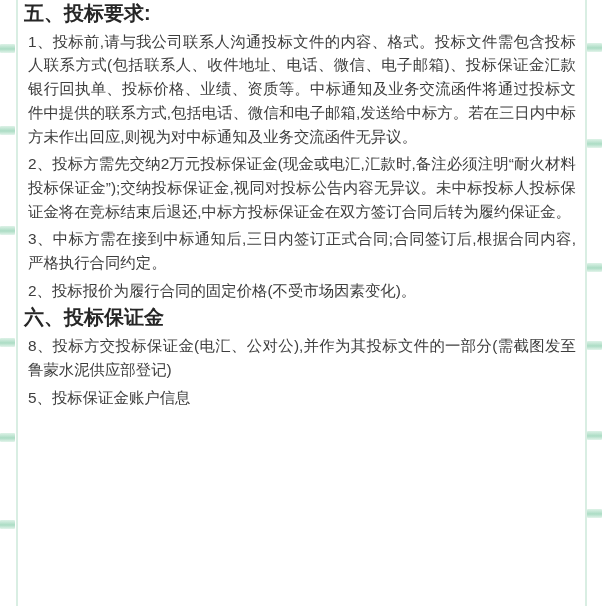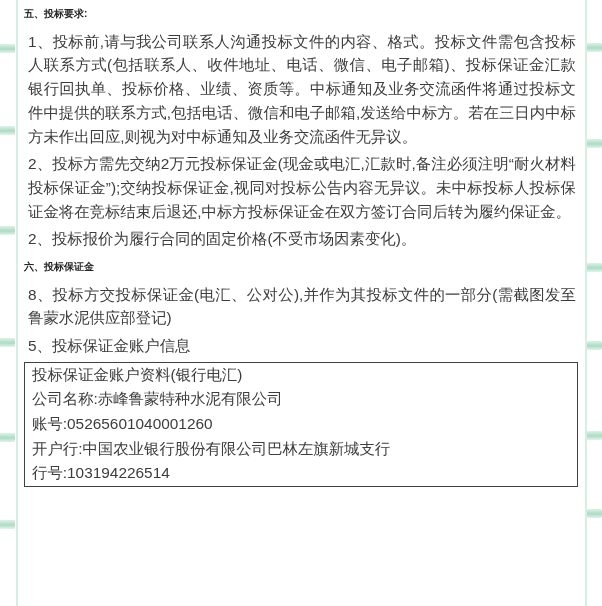--- a/index.html
+++ b/index.html
@@ -40,21 +40,21 @@
     width: 556px;
     font-size: 15.4px;
     line-height: 23.7px;
     color: #3d3d3d;
     text-align: justify;
   }
   .content p { margin: 4px; padding: 0; }
   .sec-heading {
     margin: 0;
     padding: 0;
-    font-size: 10px;
+    font-size: 20px;
     line-height: 23.7px;
     font-weight: bold;
     color: #262626;
     text-align: left;
   }
   .account-box {
     margin-top: 0;
     width: 545px;              
     border: 1px solid #404040;
     padding: 0 0 0 7px;
@@ -87,29 +87,23 @@
   <div class="mark mr mr4"></div>
   <div class="mark mr mr5"></div>
   <div class="mark mr mr6"></div>
 
   <div class="content">
 
     <h2 class="sec-heading">五、投标要求:</h2>
 
     <p>1、投标前,请与我公司联系人沟通投标文件的内容、格式。投标文件需包含投标人联系方式(包括联系人、收件地址、电话、微信、电子邮箱)、投标保证金汇款银行回执单、投标价格、业绩、资质等。中标通知及业务交流函件将通过投标文件中提供的联系方式,包括电话、微信和电子邮箱,发送给中标方。若在三日内中标方未作出回应,则视为对中标通知及业务交流函件无异议。</p>
     <p>2、投标方需先交纳2万元投标保证金(现金或电汇,汇款时,备注必须注明“耐火材料投标保证金”);交纳投标保证金,视同对投标公告内容无异议。未中标投标人投标保证金将在竞标结束后退还,中标方投标保证金在双方签订合同后转为履约保证金。</p>
+    <p>3、中标方需在接到中标通知后,三日内签订正式合同;合同签订后,根据合同内容,严格执行合同约定。</p>
     <p>2、投标报价为履行合同的固定价格(不受市场因素变化)。</p>
 
     <h2 class="sec-heading">六、投标保证金</h2>
 
     <p>8、投标方交投标保证金(电汇、公对公),并作为其投标文件的一部分(需截图发至鲁蒙水泥供应部登记)</p>
     <p>5、投标保证金账户信息</p>
 
-    <div class="account-box">
-      <div class="box-row">投标保证金账户资料(银行电汇)</div>
-      <div class="box-row">公司名称:赤峰鲁蒙特种水泥有限公司</div>
-      <div class="box-row">账号:05265601040001260</div>
-      <div class="box-row">开户行:中国农业银行股份有限公司巴林左旗新城支行</div>
-      <div class="box-row">行号:103194226514</div>
-    </div>
 
   </div>
 </div>
 
 </body></html>

